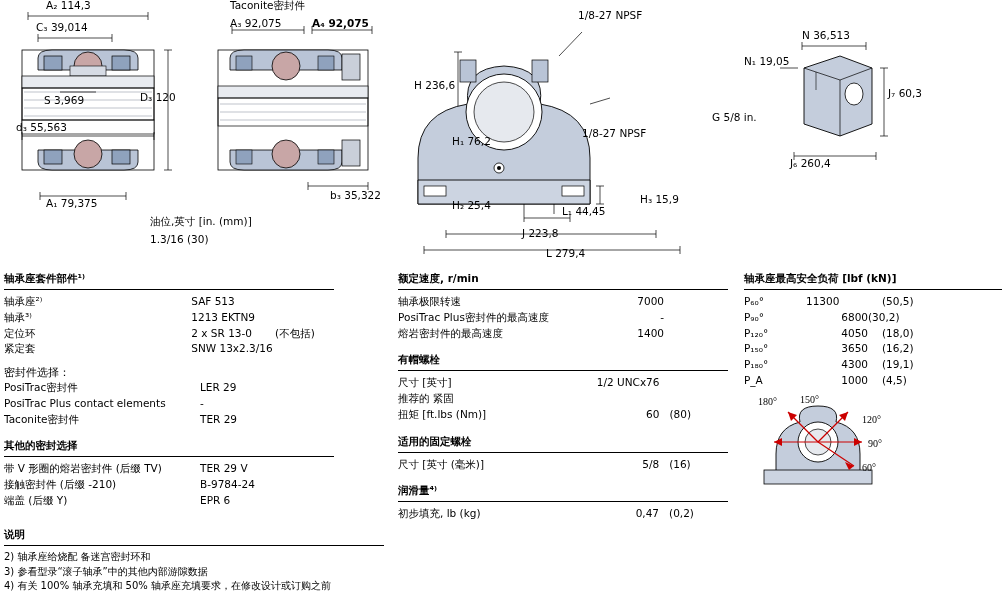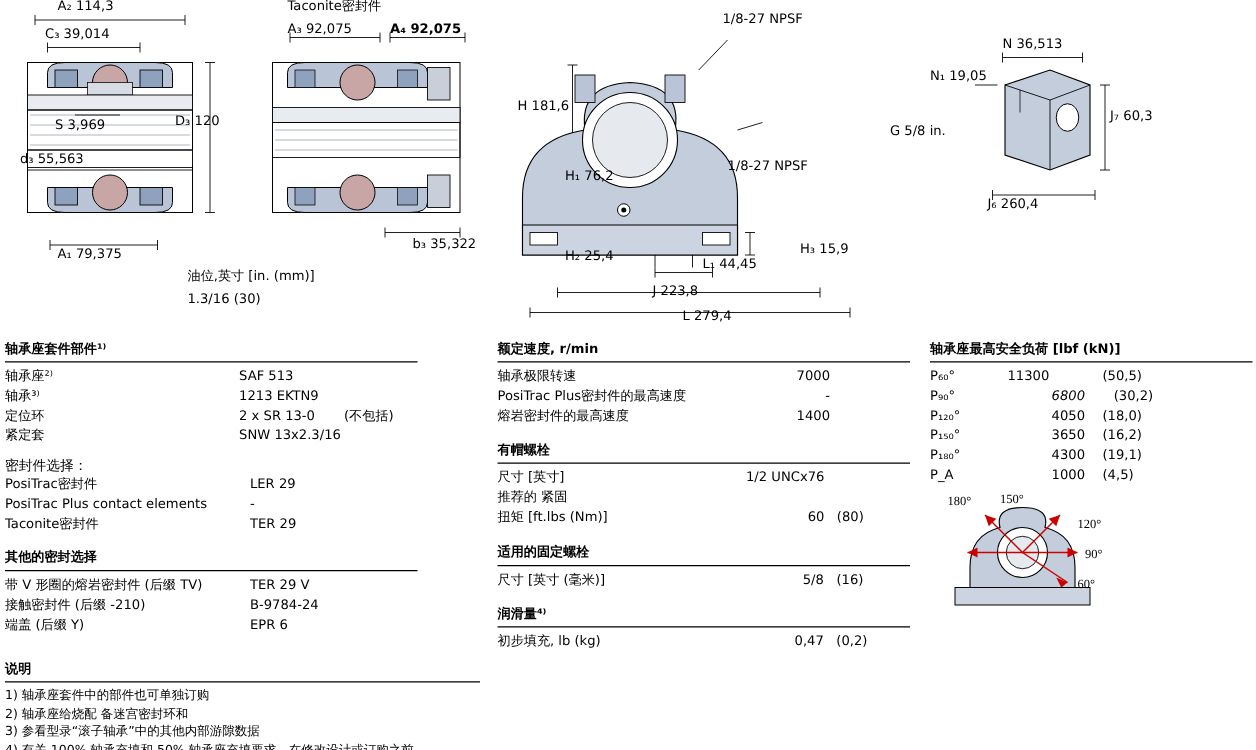--- a/index.html
+++ b/index.html
@@ -197,24 +197,24 @@
 
       <g stroke="#000" stroke-width="0.7" fill="none">
         <line x1="196" y1="178" x2="196" y2="196"></line>
         <line x1="192" y1="178" x2="200" y2="178"></line>
         <line x1="192" y1="196" x2="200" y2="196"></line>
       </g>
     </svg>
   </div>
   <div class="abs lbl" style="left:578px;top:10px;">1/8-27 NPSF</div>
   <div class="abs lbl" style="left:582px;top:128px;">1/8-27 NPSF</div>
-  <div class="abs lbl" style="left:414px;top:80px;">H 181,6</div>
+  <div class="abs lbl" style="left:414px;top:80px;">H 236,6</div>
   <div class="abs lbl" style="left:452px;top:136px;">H₁ 76,2</div>
   <div class="abs lbl" style="left:452px;top:200px;">H₂ 25,4</div>
-  <div class="abs lbl" style="left:712px;top:100px;">G 5/8 in.</div>
+  <div class="abs lbl" style="left:712px;top:112px;">G 5/8 in.</div>
   <div class="abs lbl" style="left:562px;top:206px;">L₁ 44,45</div>
   <div class="abs lbl" style="left:640px;top:194px;">H₃ 15,9</div>
   <div class="abs lbl" style="left:522px;top:228px;">J 223,8</div>
   <div class="abs lbl" style="left:546px;top:248px;">L 279,4</div>
 
   <div class="abs" style="left:780px;top:28px;width:200px;height:170px;">
     <svg width="200" height="170" viewBox="0 0 200 170">
       <g stroke="#000" stroke-width="0.7" fill="none">
         <line x1="22" y1="18" x2="86" y2="18"></line>
         <line x1="22" y1="14" x2="22" y2="22"></line>
@@ -334,21 +334,20 @@
         <td class="c1">端盖 (后缀 Y)</td>
         <td class="c2">EPR 6</td>
       </tr>
     </tbody>
       </table>
   </div>
 
   <div class="abs" style="left:4px;top:528px;width:380px;">
     <div class="hdr">说明</div>
     <div class="rule" style="margin-top:3px;margin-bottom:4px;"></div>
-    <div class="note">1) 轴承座套件中的部件也可单独订购</div>
     <div class="note">2) 轴承座给烧配 备迷宫密封环和</div>
     <div class="note">3) 参看型录“滚子轴承”中的其他内部游隙数据</div>
     <div class="note">4) 有关 100% 轴承充填和 50% 轴承座充填要求，在修改设计或订购之前</div>
 
   </div>
 
   <div class="abs col-mid">
     <div class="hdr">额定速度, r/min</div>
     <div class="rule" style="margin-top:3px;margin-bottom:4px;"></div>
     <table class="tbl">
@@ -423,22 +422,22 @@
     <div class="rule" style="margin-top:3px;margin-bottom:4px;"></div>
     <table class="tbl">
       <tbody>
           <tr>
         <td style="width:62px;">P₆₀°</td>
         <td style="width:62px;">11300</td>
         <td style="padding-left:14px;">(50,5)</td>
       </tr>
       <tr>
         <td>P₉₀°</td>
-        <td style="text-align:right;font-style:italic;">6800</td>
-        <td style="padding-left:23px;">(30,2)</td>
+        <td style="text-align:right;">6800</td>
+        <td style="padding-left:0;">(30,2)</td>
       </tr>
       <tr>
         <td>P₁₂₀°</td>
         <td style="text-align:right;">4050</td>
         <td style="padding-left:14px;">(18,0)</td>
       </tr>
       <tr>
         <td>P₁₅₀°</td>
         <td style="text-align:right;">3650</td>
         <td style="padding-left:14px;">(16,2)</td>

